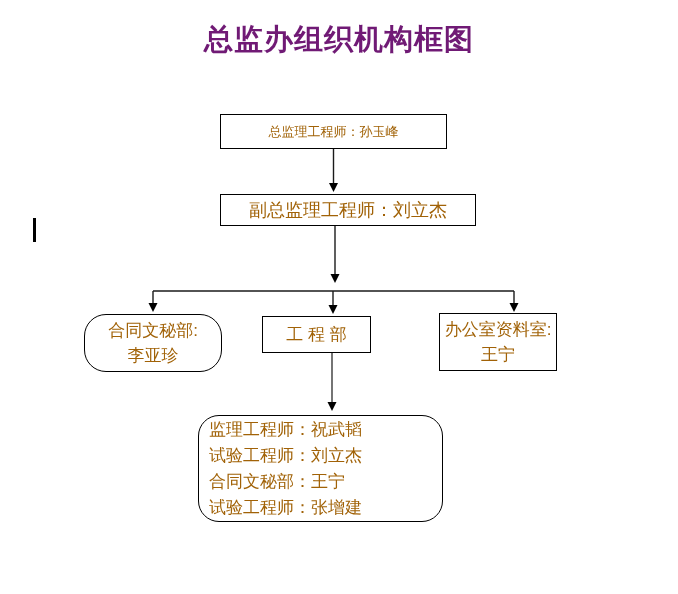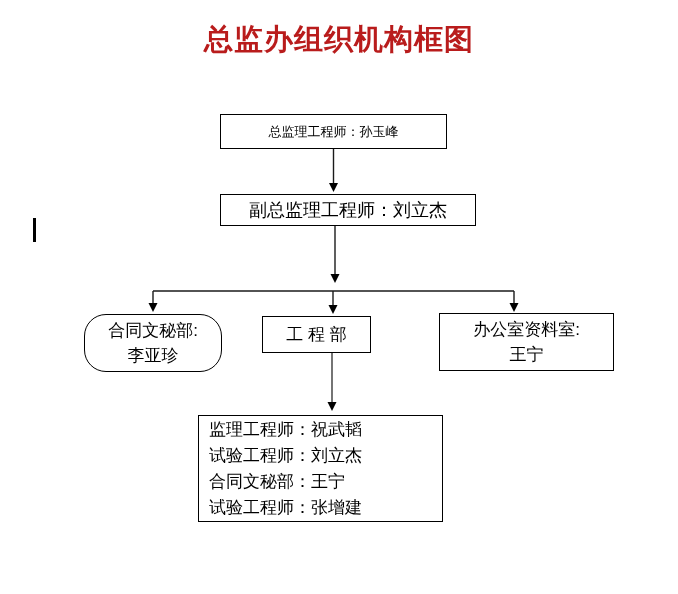--- a/index.html
+++ b/index.html
@@ -19,21 +19,21 @@
   .title {
     position: absolute;
     top: 20px;
     left: 0;
     width: 678px;
     margin: 0;
     text-align: center;
     font-size: 29px;
     font-weight: bold;
     letter-spacing: 1px;
-    color: #b91c1c;
+    color: #701a75;
   }
   .cursor-bar {
     position: absolute;
     left: 33px;
     top: 218px;
     width: 3px;
     height: 24px;
     background: #000000;
   }
   .connectors {
@@ -47,49 +47,50 @@
   .node {
     position: absolute;
     box-sizing: border-box;
     border: 1.5px solid #000000;
     background: #ffffff;
     display: flex;
     flex-direction: column;
     align-items: center;
     justify-content: center;
     text-align: center;
-    color: #000000;
+    color: #a16207;
   }
   .node-chief {
     left: 220px; top: 114px; width: 227px; height: 35px;
     font-size: 13px;
   }
   .node-deputy {
     left: 220px; top: 194px; width: 256px; height: 32px;
     font-size: 18px;
   }
   .node-contract {
     left: 84px; top: 314px; width: 138px; height: 58px;
     font-size: 17px; line-height: 25px; border-radius: 22px;
   }
   .node-engineering {
     left: 262px; top: 316px; width: 109px; height: 37px;
     font-size: 17px;
   }
   .node-office {
-    left: 439px; top: 313px; width: 175px; height: 58px;
+    left: 439px; top: 313px; width: 118px; height: 58px;
     font-size: 17px; line-height: 25px;
   }
   .node-staff {
     left: 198px; top: 415px; width: 245px; height: 107px;
     font-size: 17px; line-height: 26px;
     align-items: flex-start;
     justify-content: center;
     text-align: right;
     padding-left: 10px;
+    border-radius: 21px;
   }
   .node span { display: block; }
 </style>
 </head>
 <body>
 
 <div class="canvas">
 
   <h1 class="title">总监办组织机构框图</h1>
 

